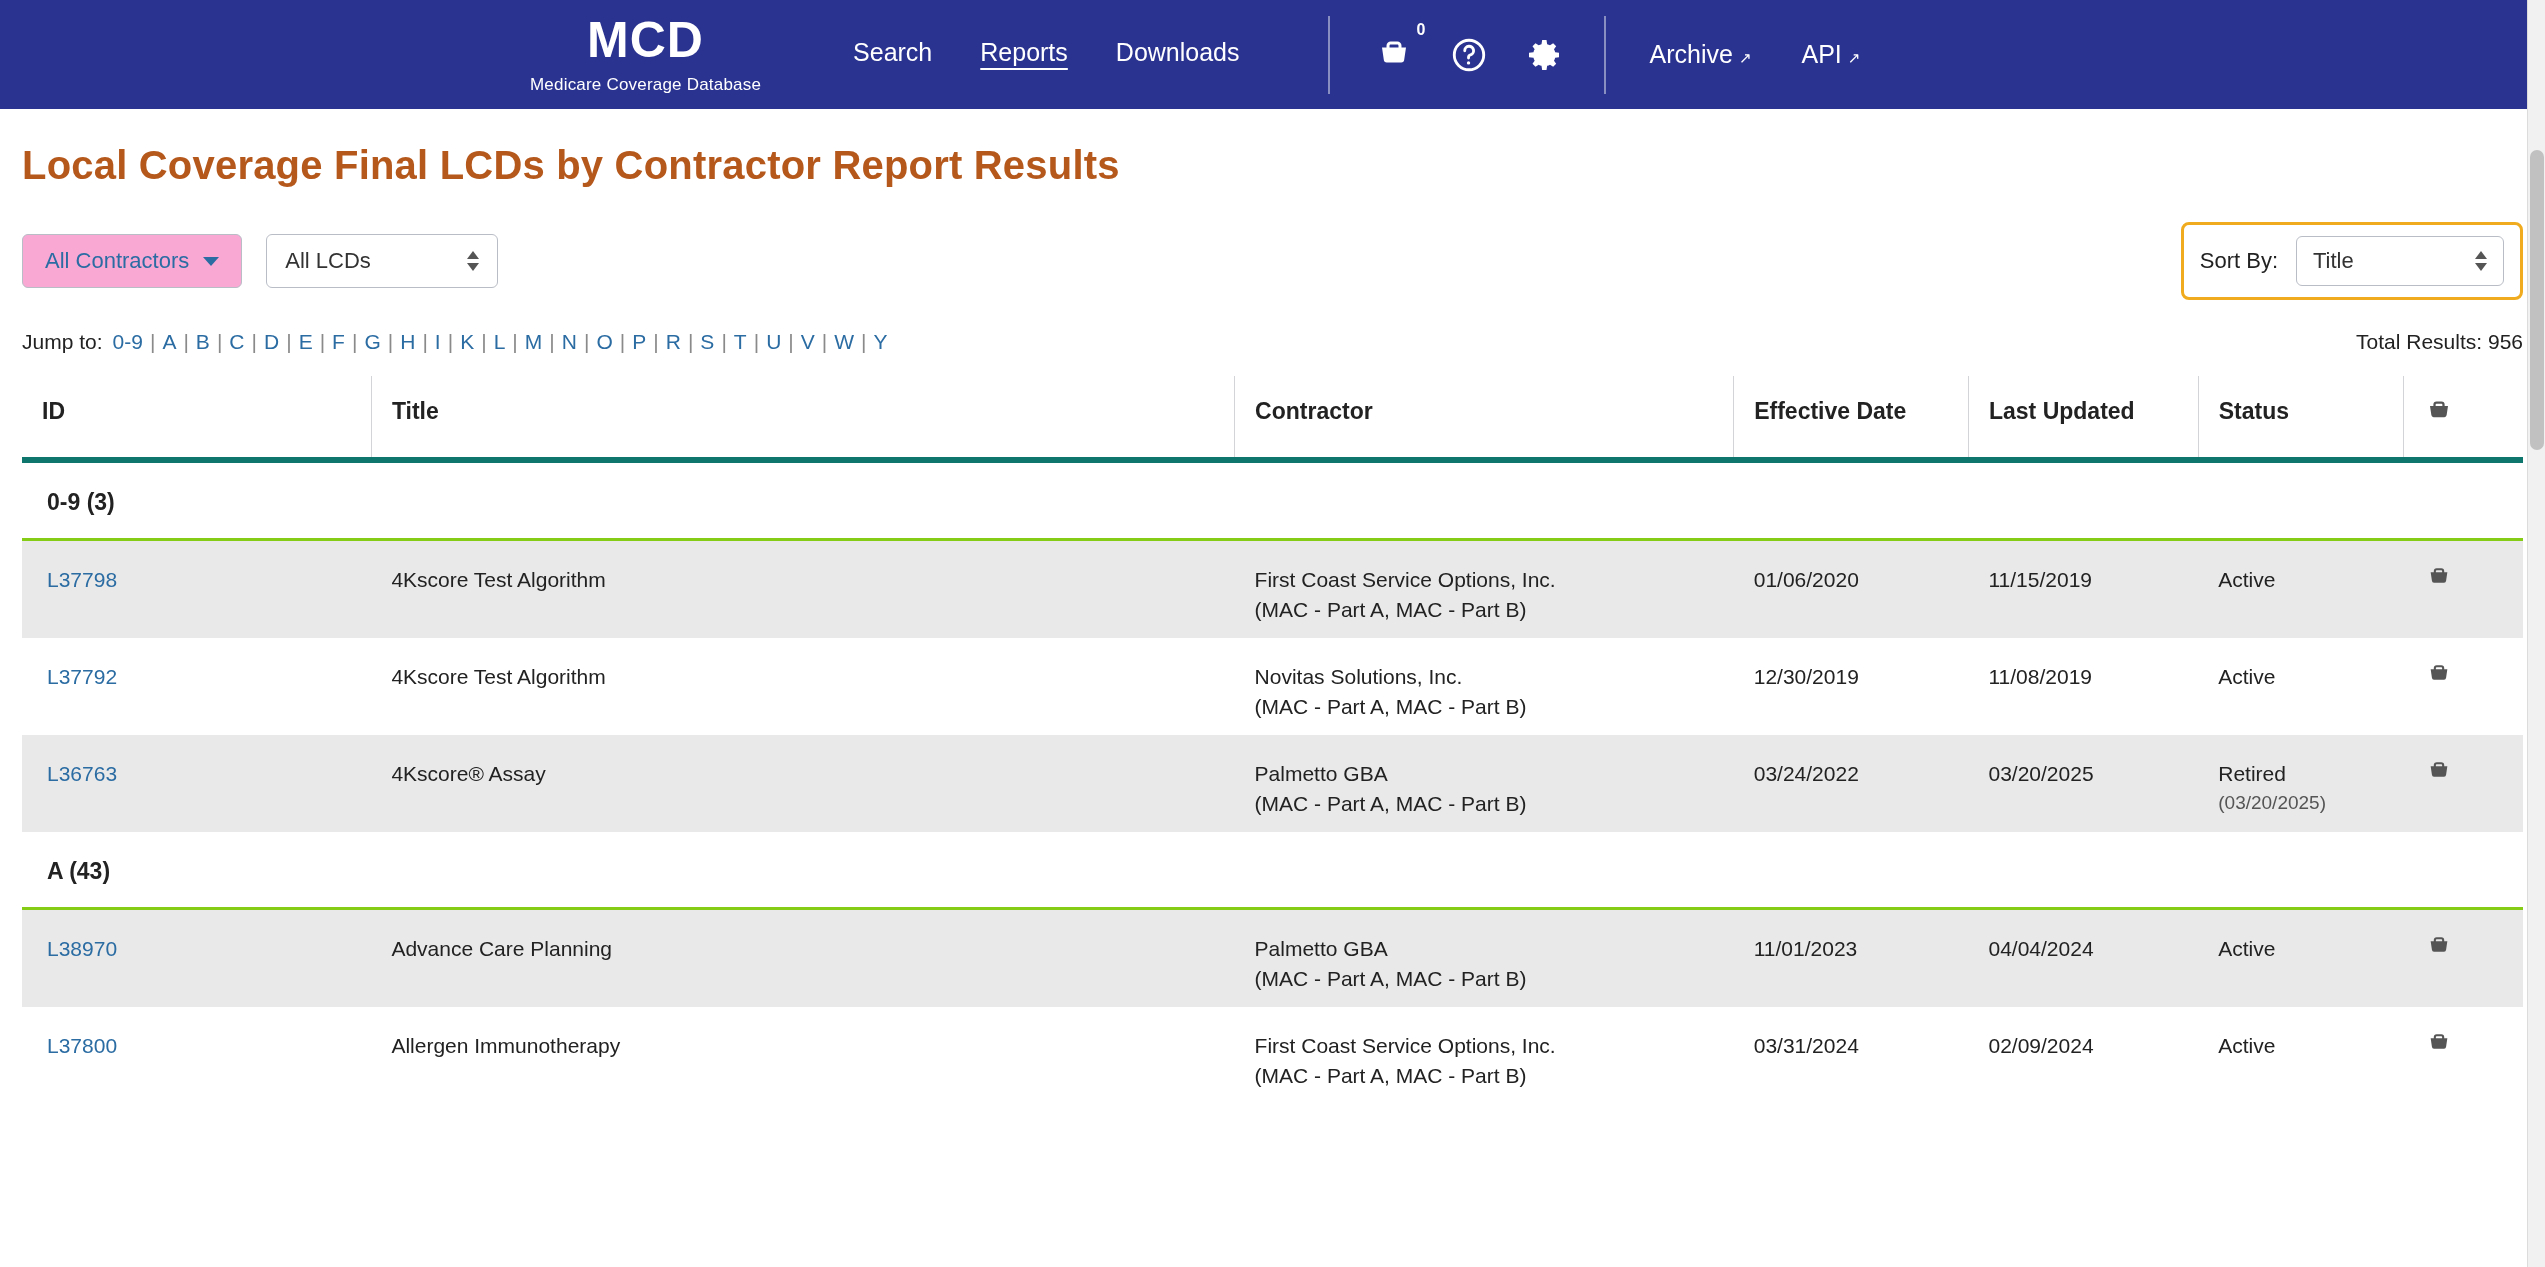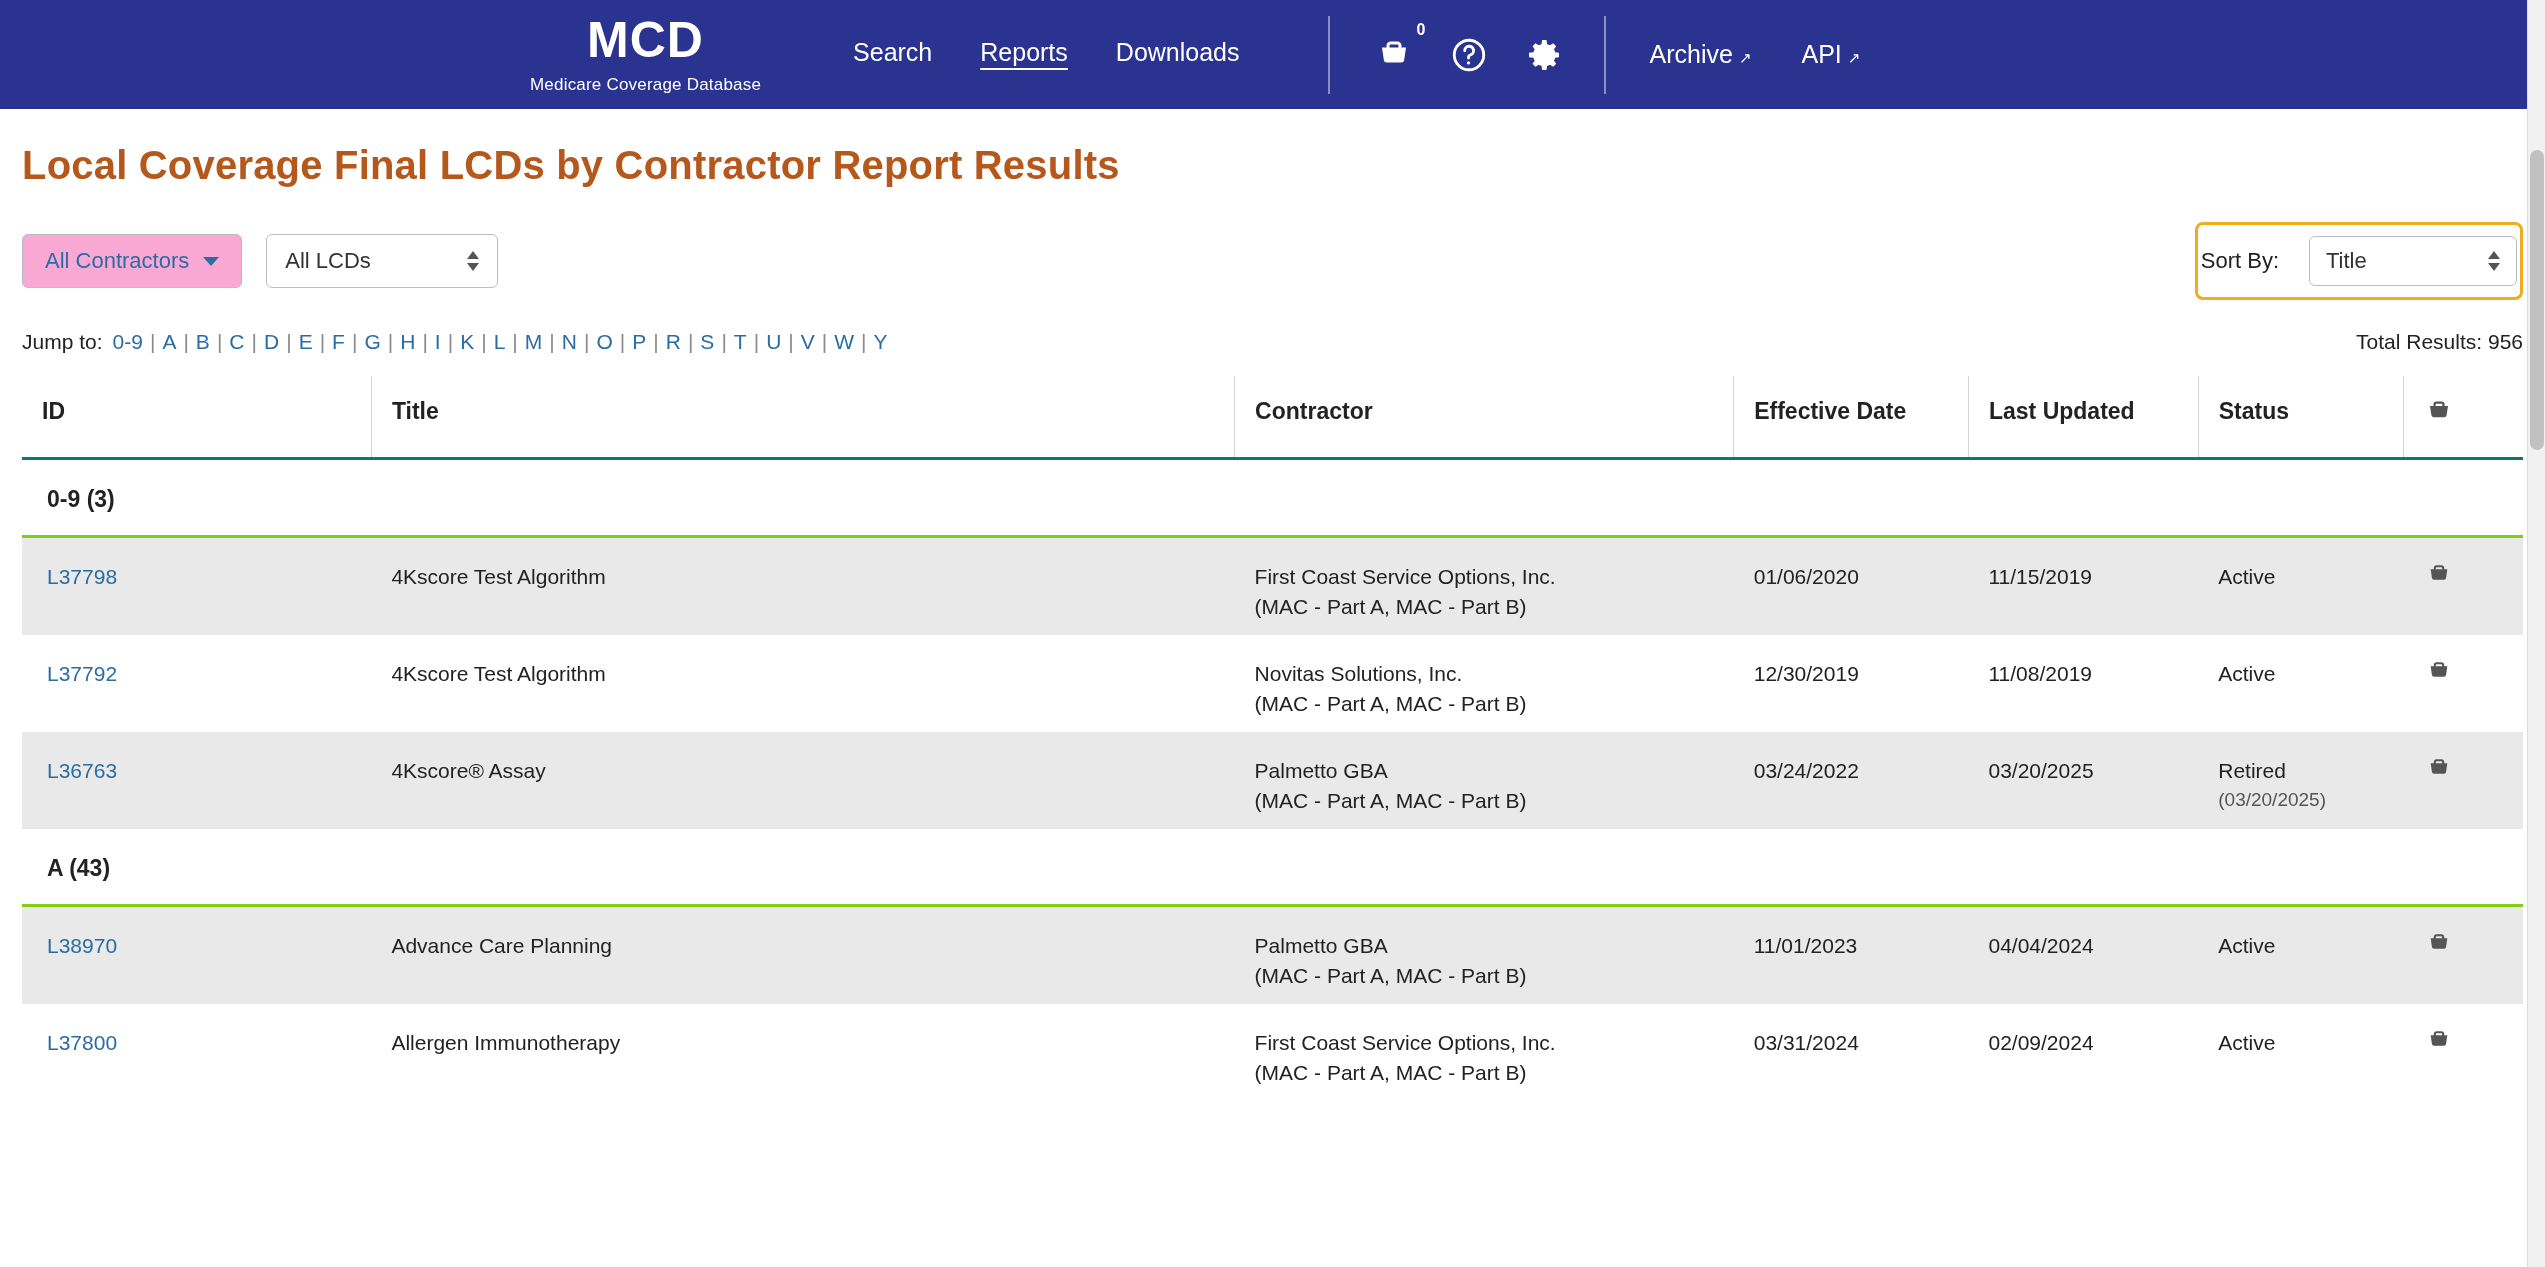--- a/index.html
+++ b/index.html
@@ -177,24 +177,24 @@
     border-right: 6px solid transparent;
     display: block;
   }
   .updown i.up { border-bottom: 8px solid #555; }
   .updown i.dn { border-top: 8px solid #555; }
 
   .sort-wrap {
     margin-left: auto;
     border: 3px solid #f0ac1e;
     border-radius: 8px;
-    padding: 11px 3px;
-    display: flex;
-    align-items: center;
-    gap: 30px;
+    padding: 11px 16px;
+    display: flex;
+    align-items: center;
+    gap: 18px;
   }
   .sort-label { font-size: 22px; color: #222; }
   .sort-select {
     border: 1px solid #b9bdc6;
     border-radius: 6px;
     background: #fff;
     font-size: 22px;
     color: #333;
     padding: 11px 16px;
     min-width: 208px;
@@ -229,21 +229,21 @@
     border-collapse: collapse;
     margin-top: 22px;
     font-size: 21px;
     color: #222;
   }
   table.results thead th {
     text-align: left;
     font-size: 23px;
     font-weight: bold;
     padding: 22px 20px 26px 20px;
-    border-bottom: 3px solid #0f766e;
+    border-bottom: 6px solid #0f766e;
     vertical-align: top;
   }
   table.results thead th.colsep {
     border-right: 1px solid #d2d4d8;
   }
   th.c-id    { width: 350px; }
   th.c-title { width: 865px; }
   th.c-contr { width: 500px; }
   th.c-eff   { width: 235px; }
   th.c-upd   { width: 230px; }

